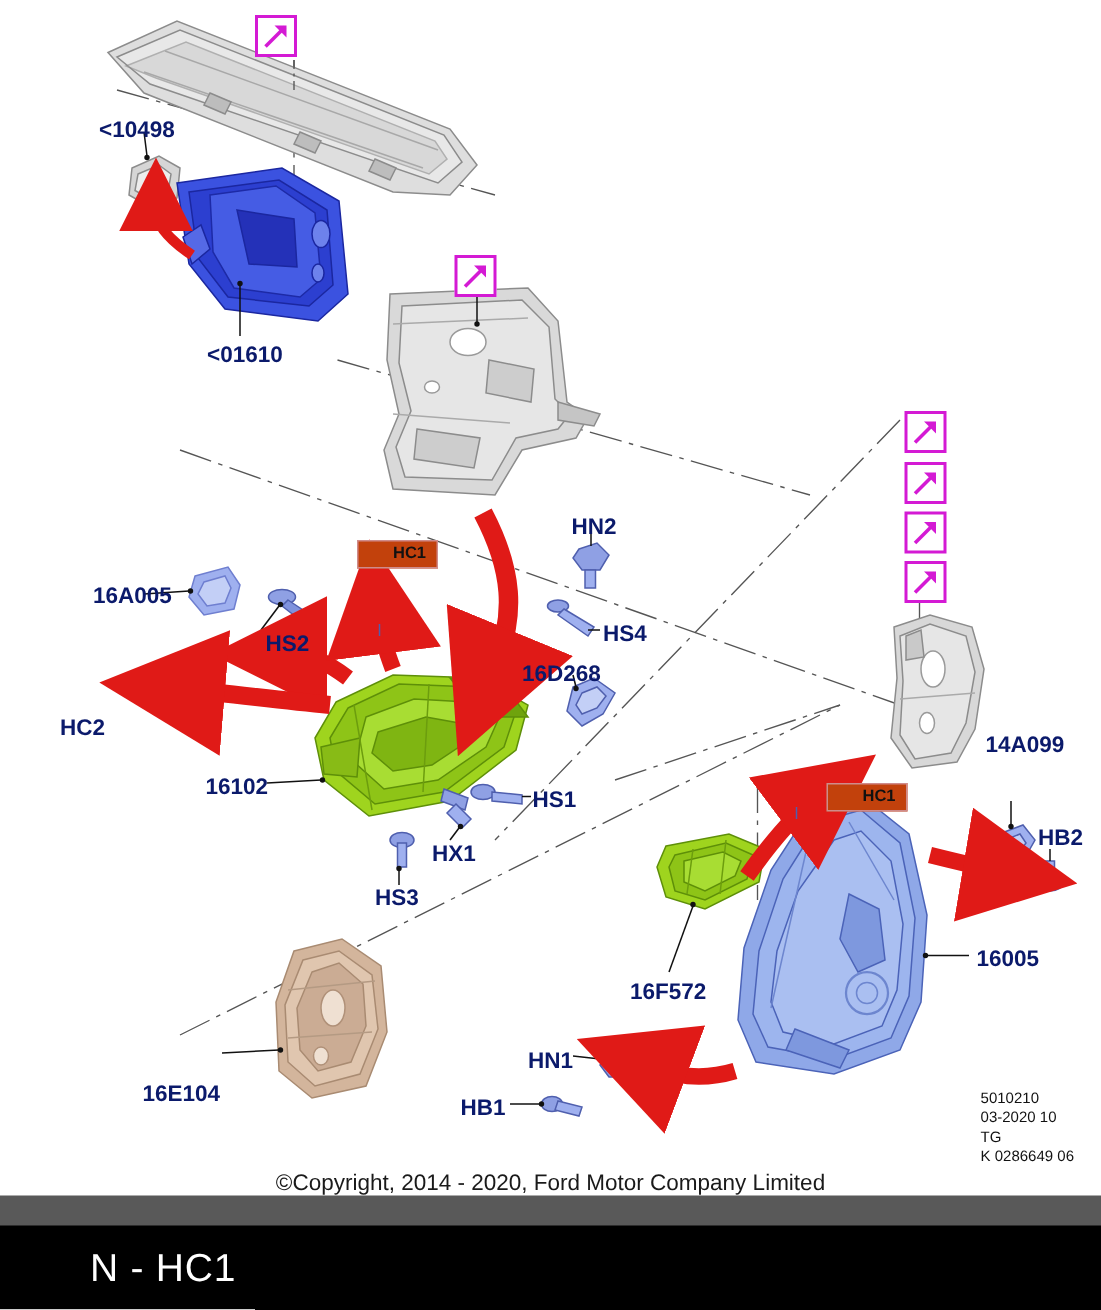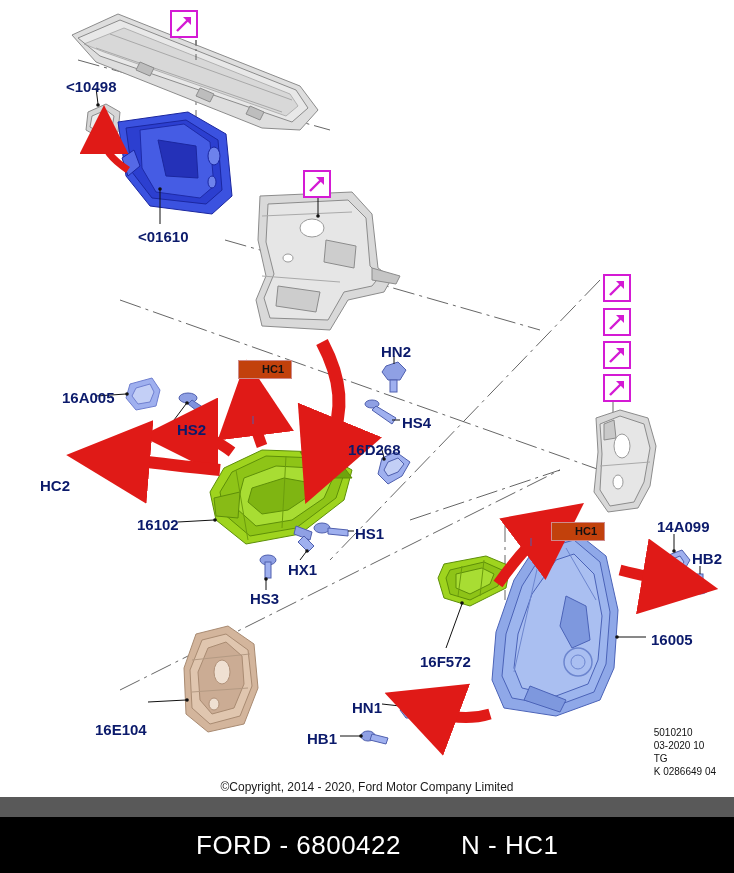--- a/index.html
+++ b/index.html
@@ -52,21 +52,21 @@
   }
   .zoom-box svg {
     display: block;
   }
   .copyright {
     position: absolute;
     left: 0;
     top: 780px;
     width: 734px;
     text-align: center;
-    font-size: 12px;
+    font-size: 15px;
     color: #1a1a1a;
   }
   .meta {
     position: absolute;
     right: 18px;
     top: 726px;
     text-align: left;
     font-size: 10px;
     color: #111111;
     line-height: 13px;
@@ -397,32 +397,31 @@
   <div class="lbl" style="left:250px; top:590px;">HS3</div>
   <div class="lbl" style="left:355px; top:525px;">HS1</div>
   <div class="lbl" style="left:381px; top:343px;">HN2</div>
   <div class="lbl" style="left:402px; top:414px;">HS4</div>
   <div class="lbl" style="left:348px; top:441px;text-align:center;">16D268</div>
   <div class="lbl" style="left:95px;  top:697px;margin-top:24px;">16E104</div>
   <div class="lbl" style="left:420px; top:653px;">16F572</div>
   <div class="lbl" style="left:352px; top:699px;">HN1</div>
   <div class="lbl" style="left:307px; top:730px;">HB1</div>
   <div class="lbl" style="left:651px; top:631px;">16005</div>
-  <div class="lbl" style="left:657px; top:518px;">14A099</div>
+  <div class="lbl" style="left:657px; top:488px;">14A099</div>
   <div class="lbl" style="left:692px; top:550px;">HB2</div>
 
   <div class="meta">
     <div>5010210</div>
     <div>03-2020 10</div>
     <div>TG</div>
-    <div>K 0286649 04</div>
+    <div>K 0286649 06</div>
   </div>
 
   <div class="copyright">©Copyright, 2014 - 2020, Ford Motor Company Limited</div>
 
   <div id="footer">
     <div class="bar-inner">
-      <span class="fordname"><span>FORD</span> - <span>6800422</span></span>
       <span class="partno">N - HC1</span>
     </div>
   </div>
 
 </div>
 
 </body></html>

